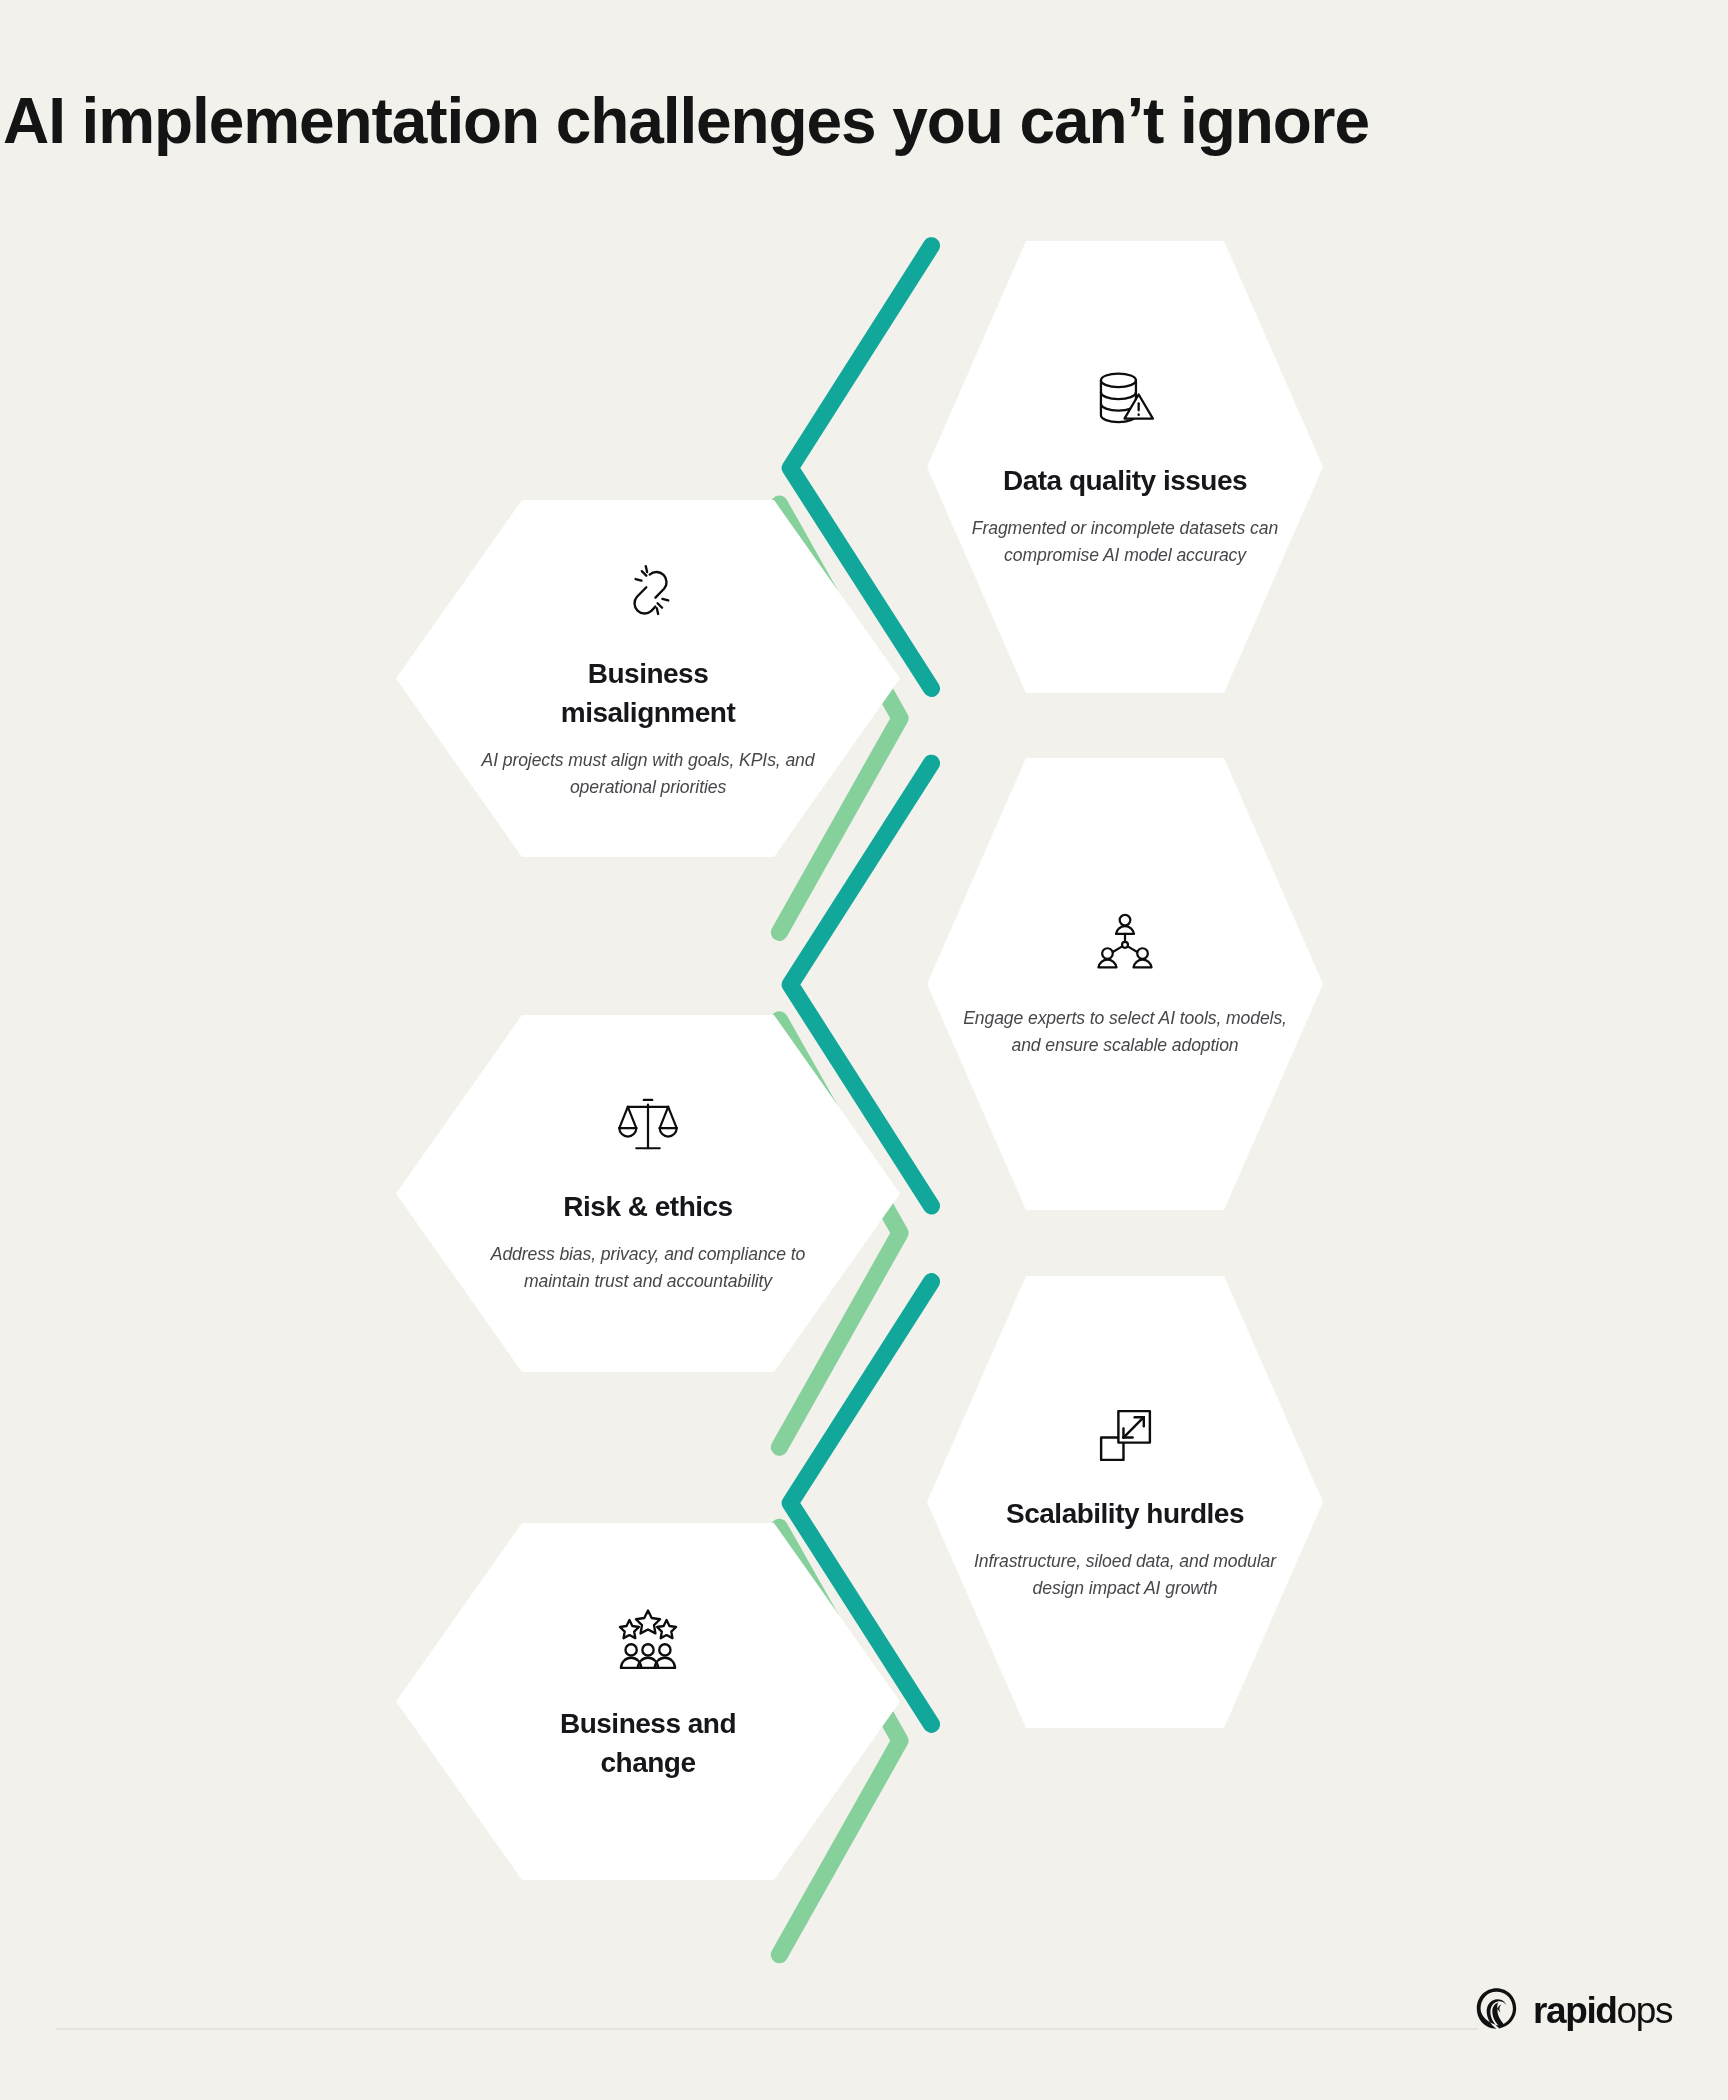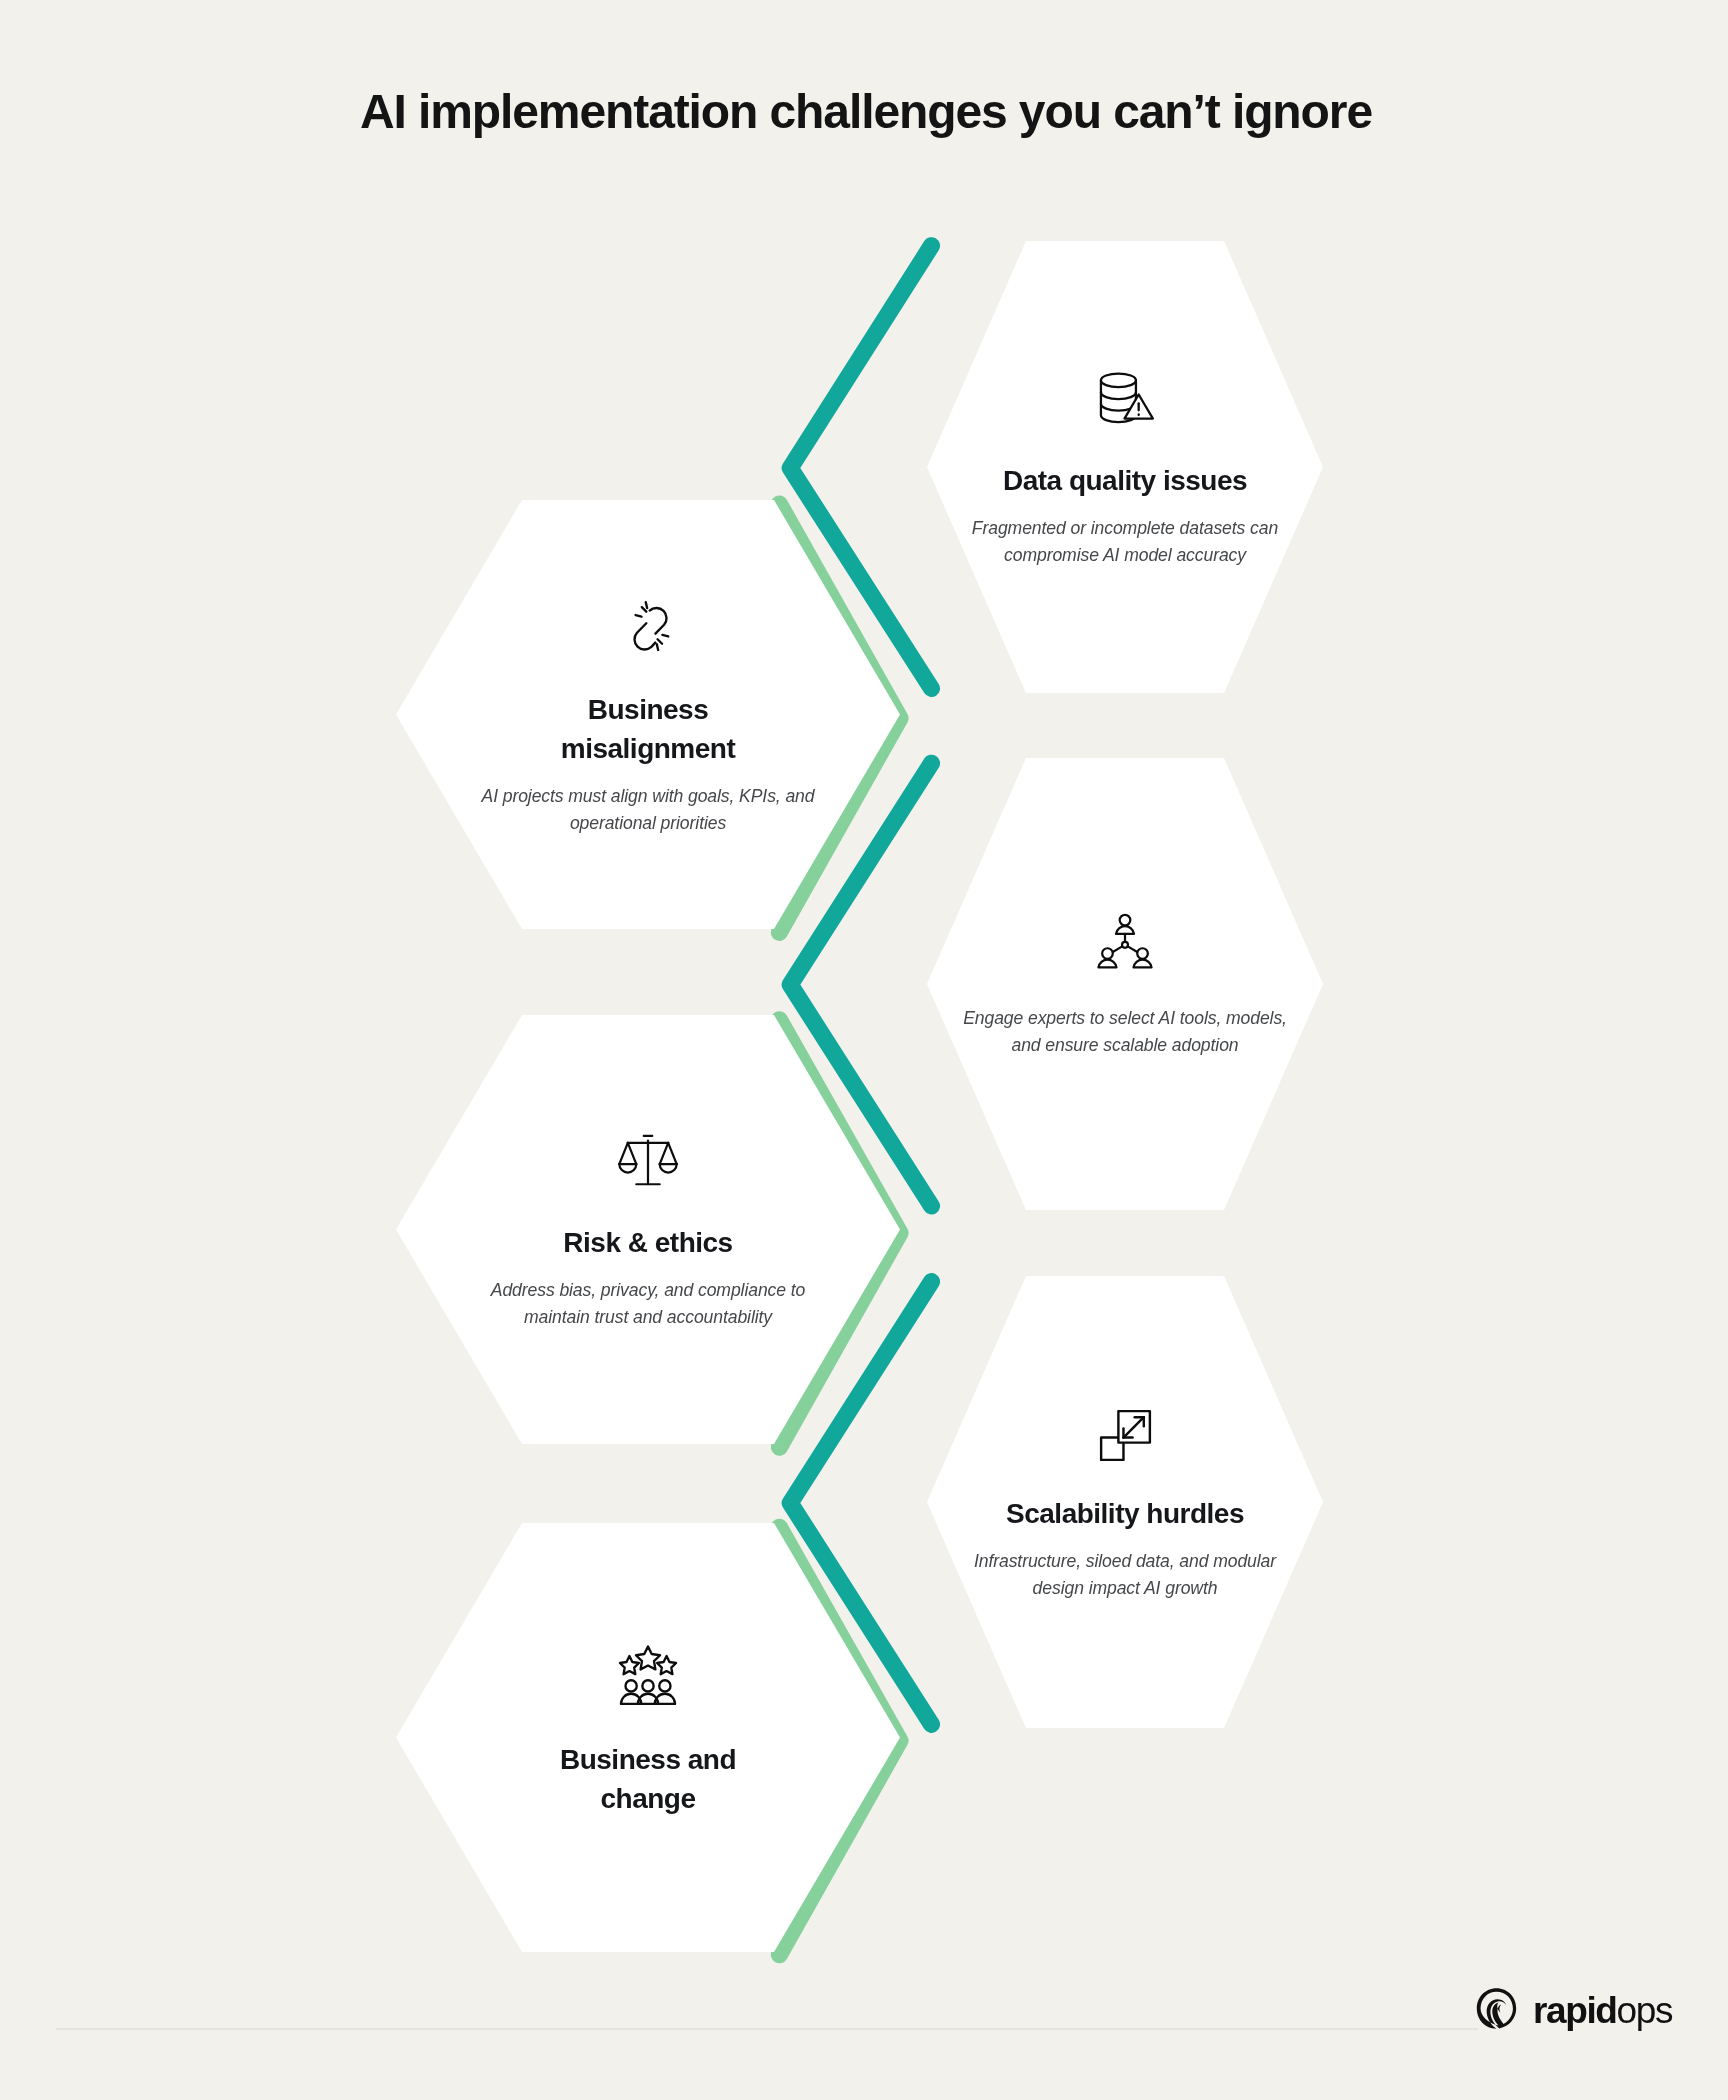--- a/index.html
+++ b/index.html
@@ -15,22 +15,22 @@
     overflow: hidden;
     -webkit-font-smoothing: antialiased;
   }
 
   
   .page-title {
     position: absolute;
     left: 0;
     top: 86px;
     width: 1372px;
-    text-align: right;
-    font-size: 48px;
+    text-align: center;
+    font-size: 64px;
     font-weight: 700;
     letter-spacing: -1.1px;
     color: #141414;
     line-height: 1.1;
   }
 
   
   .stage {
     position: absolute;
     left: 0;
@@ -59,21 +59,21 @@
     justify-content: center;
     box-sizing: border-box;
   }
   .hex-card.right {
     width: 396px;
     height: 452px;
     padding: 0 23.4px;
   }
   .hex-card.left {
     width: 504px;
-    height: 429px;
+    height: 357px;
     padding: 0 54px;
   }
 
   .hex-inner {
     width: 100%;
     display: flex;
     flex-direction: column;
     align-items: center;
     text-align: center;
   }

